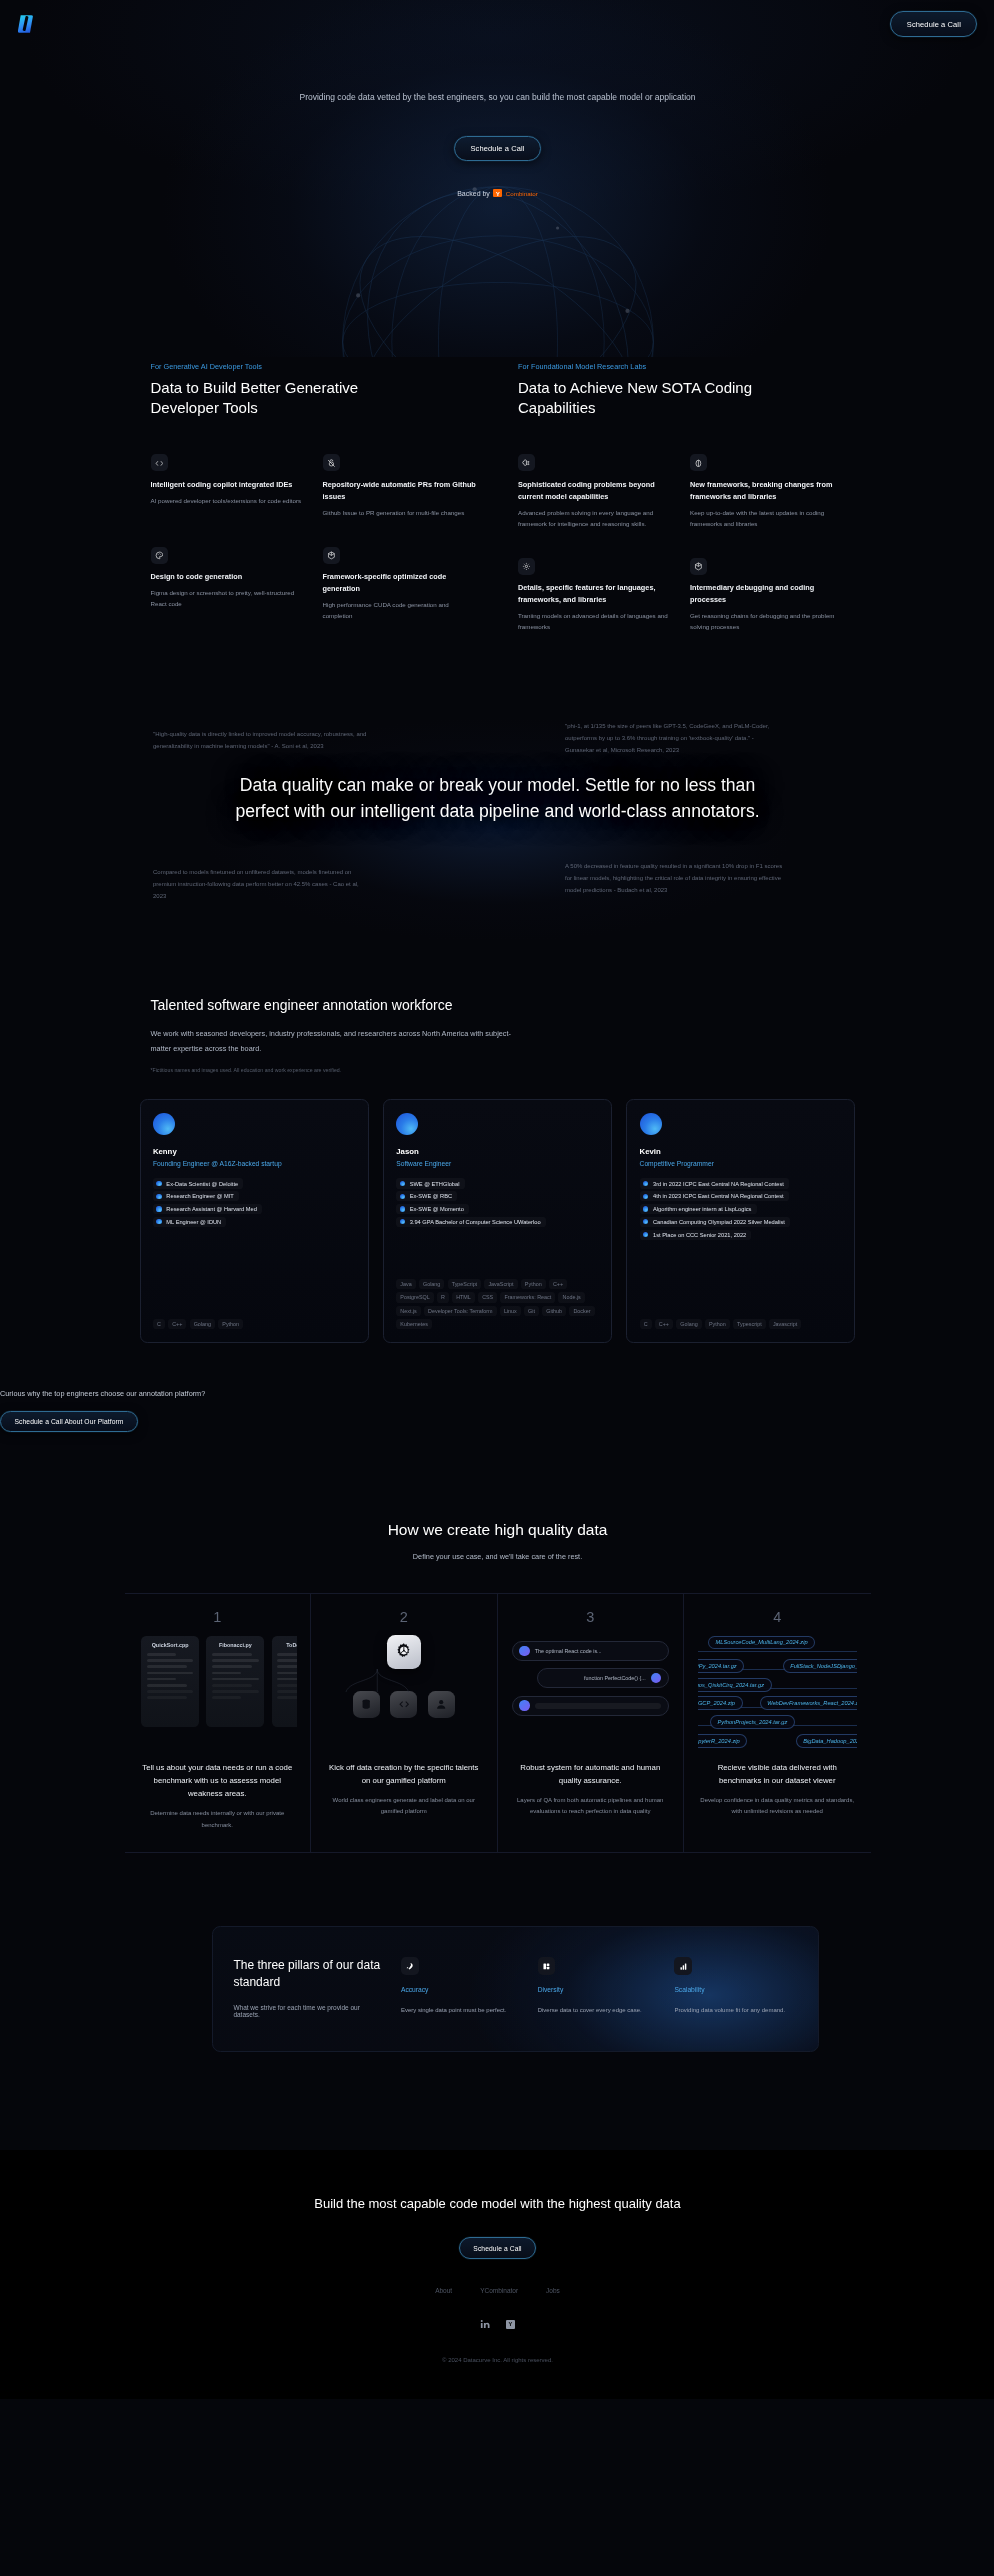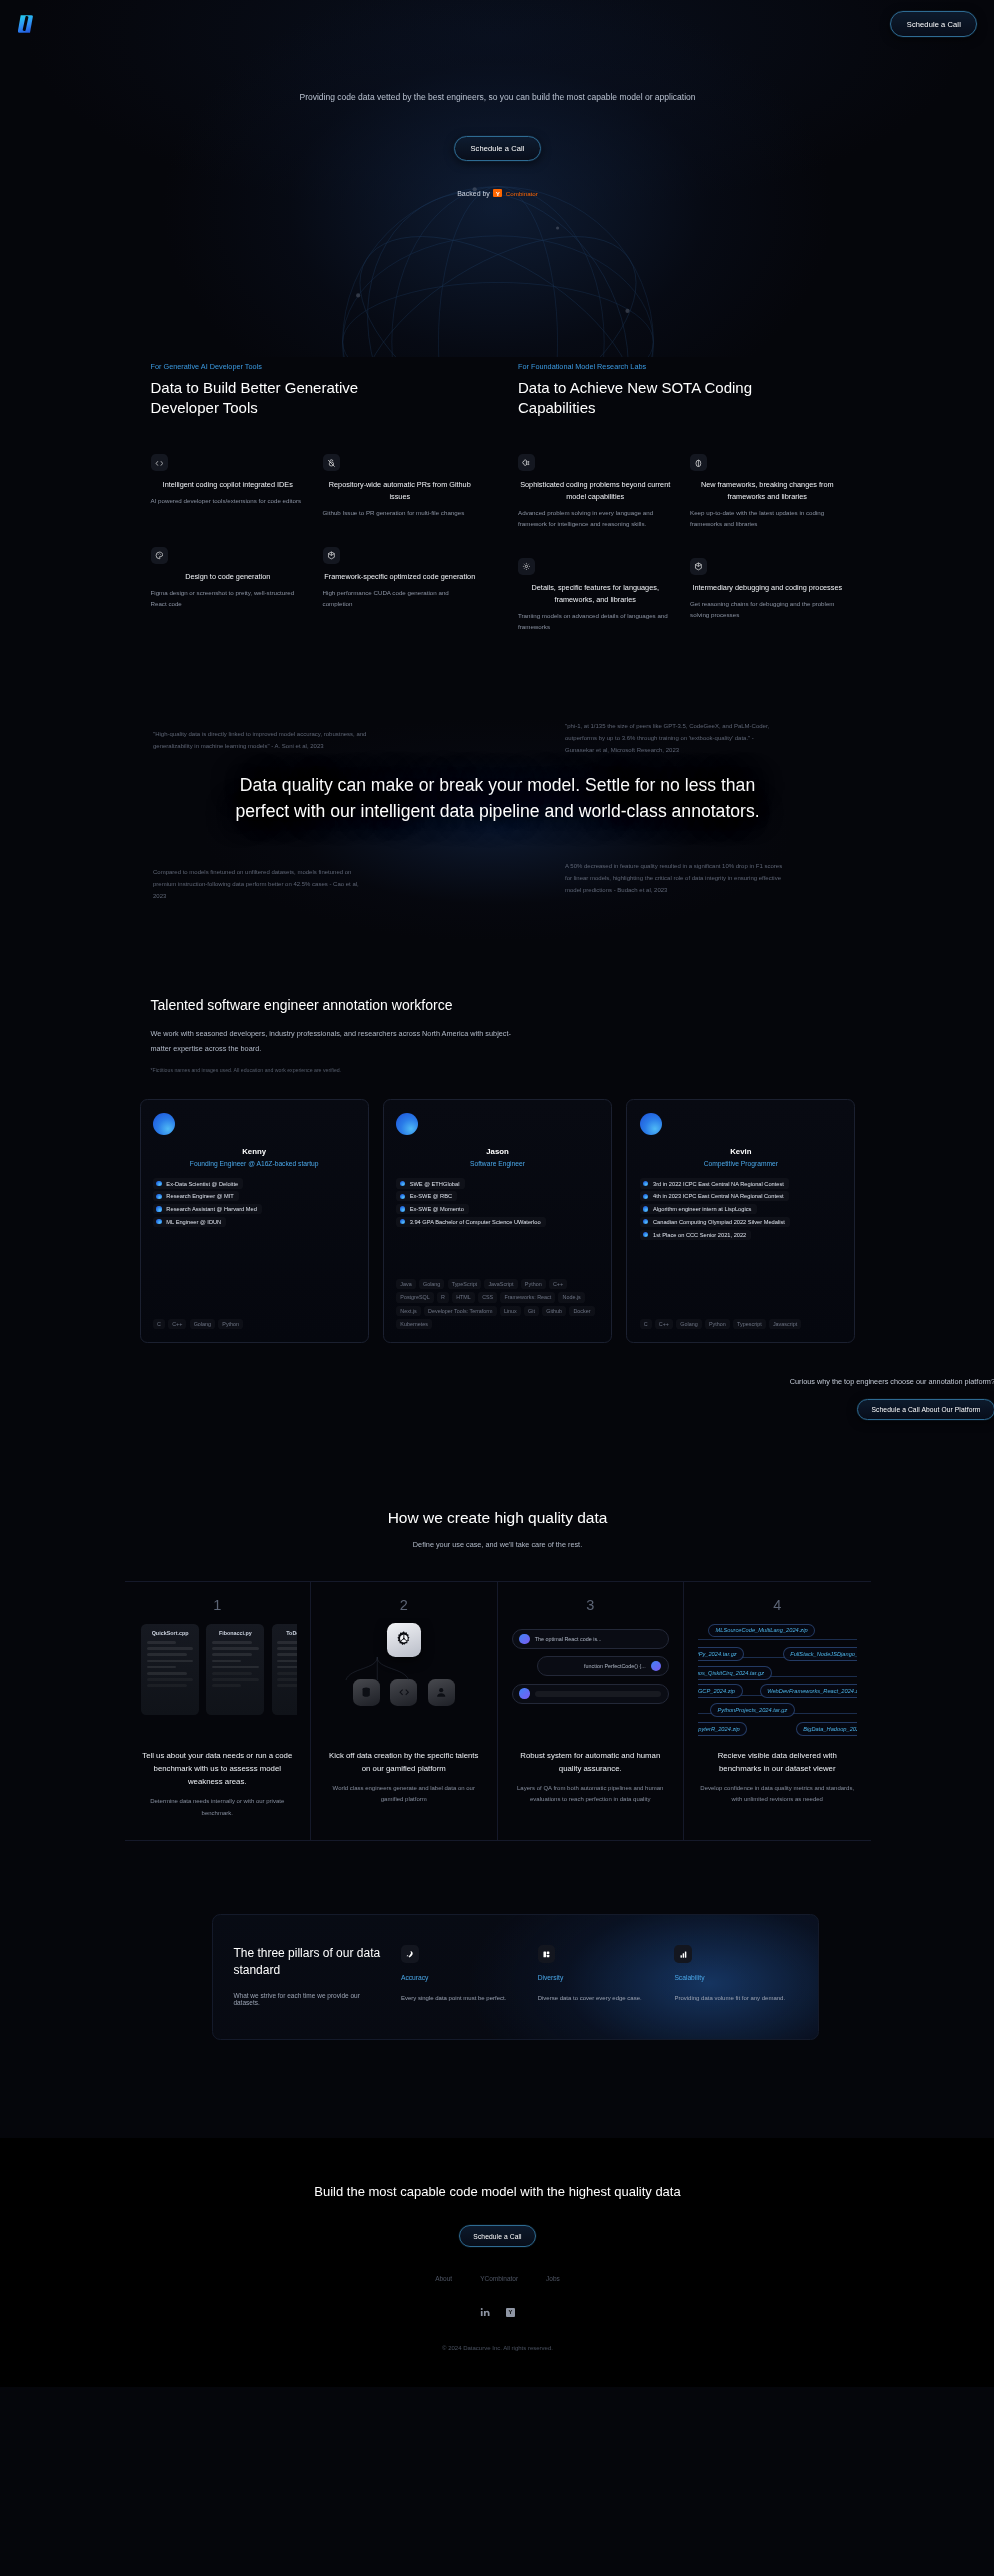--- a/index.html
+++ b/index.html
@@ -111,21 +111,21 @@
     margin-bottom: 37px; max-width: 244px;
   }
   .feat-grid { display:grid; grid-template-columns: 1fr 1fr; gap: 28px 17.6px; }
   .feat-icon {
     width: 17px; height: 17px; border-radius: 4.7px;
     background: #141720;
     display:flex; align-items:center; justify-content:center;
     margin-bottom: 7.3px;
   }
   .feat-icon svg { width:8.8px; height:8.8px; stroke:#fff; fill:none; stroke-width:1.7; }
-  .feat-title { font-size: 7.3px; line-height:1.65; color:#f2f4f8; font-weight:400; margin-bottom:5.2px;text-align:center; }
+  .feat-title { font-size: 7.3px; line-height:1.65; color:#f2f4f8; font-weight:700; margin-bottom:5.2px; }
   .feat-desc { font-size: 6.2px; line-height:1.75; color:#8b93a3; font-weight:300; }
 
   
   .quotes {
     position: relative;
     height: 228px;
     margin-top: 47px;
     background:
       radial-gradient(ellipse 394px 150px at 50% 52%, rgba(22,44,82,.5) 0%, rgba(8,12,24,.25) 50%, rgba(5,6,11,0) 75%),
       #05060b;
@@ -154,21 +154,20 @@
     display:grid; grid-template-columns: repeat(3, 1fr); gap: 14px;
     max-width: 798px; margin: 26px auto 0; padding: 0 41px;
   }
   .p-card {
     border: 0.5px solid #1b2030;
     border-radius: 7.3px;
     background: linear-gradient(180deg,#080a12 0%, #05070e 100%);
     padding: 13.5px 12.4px 15.5px;
     min-height: 244px;
     position:relative;
-    text-align:center;
   }
   .avatar {
     width: 22px; height: 22px; border-radius: 50%;
     background: radial-gradient(circle at 68% 72%, #4fb9f5 0%, #2a7ce8 45%, #1c4fd8 100%);
     margin-bottom: 12.4px;
   }
   .p-name { font-size: 7.8px; font-weight: 700; color:#fff; margin-bottom: 3.6px; }
   .p-role { font-size: 6.7px; color:#4aa7e8; margin-bottom: 11.4px; }
   .p-bullets { display:flex; flex-direction:column; gap: 2.6px; margin-bottom: 15.5px; }
   .p-bullet {
@@ -183,21 +182,21 @@
     width: 5.2px; height:5.2px; border-radius:50%; flex:0 0 5.2px;
     background: radial-gradient(circle at 65% 70%, #57c2f7 0%, #2a7ce8 55%, #1f46c9 100%);
   }
   .tags { display:flex; flex-wrap: wrap; gap: 3.1px; position:absolute; bottom: 12.4px; left:12.4px; right:12.4px; }
   .tag {
     font-size: 5.4px; color:#6d7484; font-weight:300;
     background: rgba(255,255,255,0.035);
     border-radius: 3.1px; padding: 2.1px 4.1px;
   }
 
-  .mid-cta { text-align:right; margin-top: 34px; }
+  .mid-cta { text-align:left; margin-top: 46px; }
   .mid-cta-text { font-size: 7.3px; color:#c3cad6; font-weight:300; }
   .mid-cta .btn-outline { margin-top: 13.5px; font-size:6.7px; padding: 6.2px 13.5px; }
 
   
   .how { text-align:center; margin-top: 89px; }
   .how h2 { font-size: 15.5px; font-weight:400; color:#fff; }
   .how-sub { margin-top: 12.4px; font-size: 7.3px; color:#b2bac8; font-weight:300; }
 
   .steps {
     display:grid; grid-template-columns: repeat(4, 1fr);

